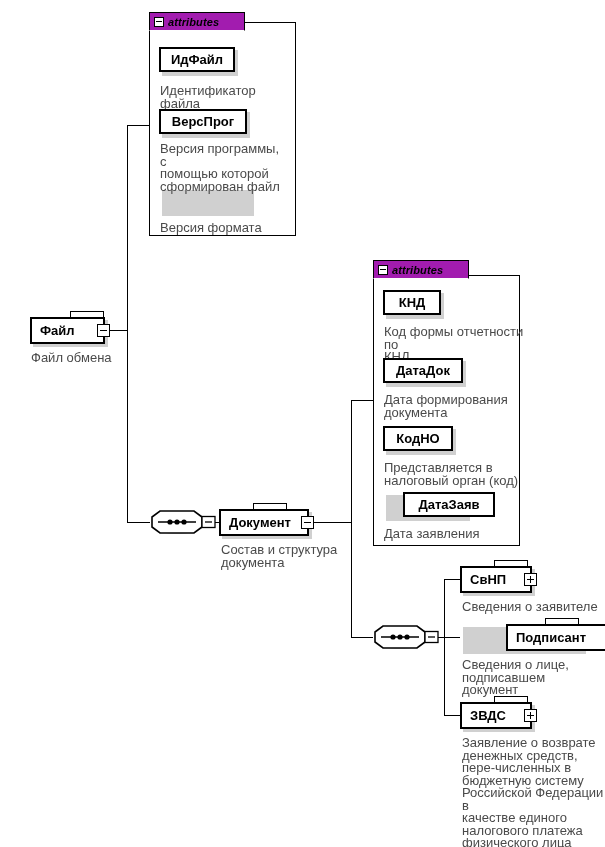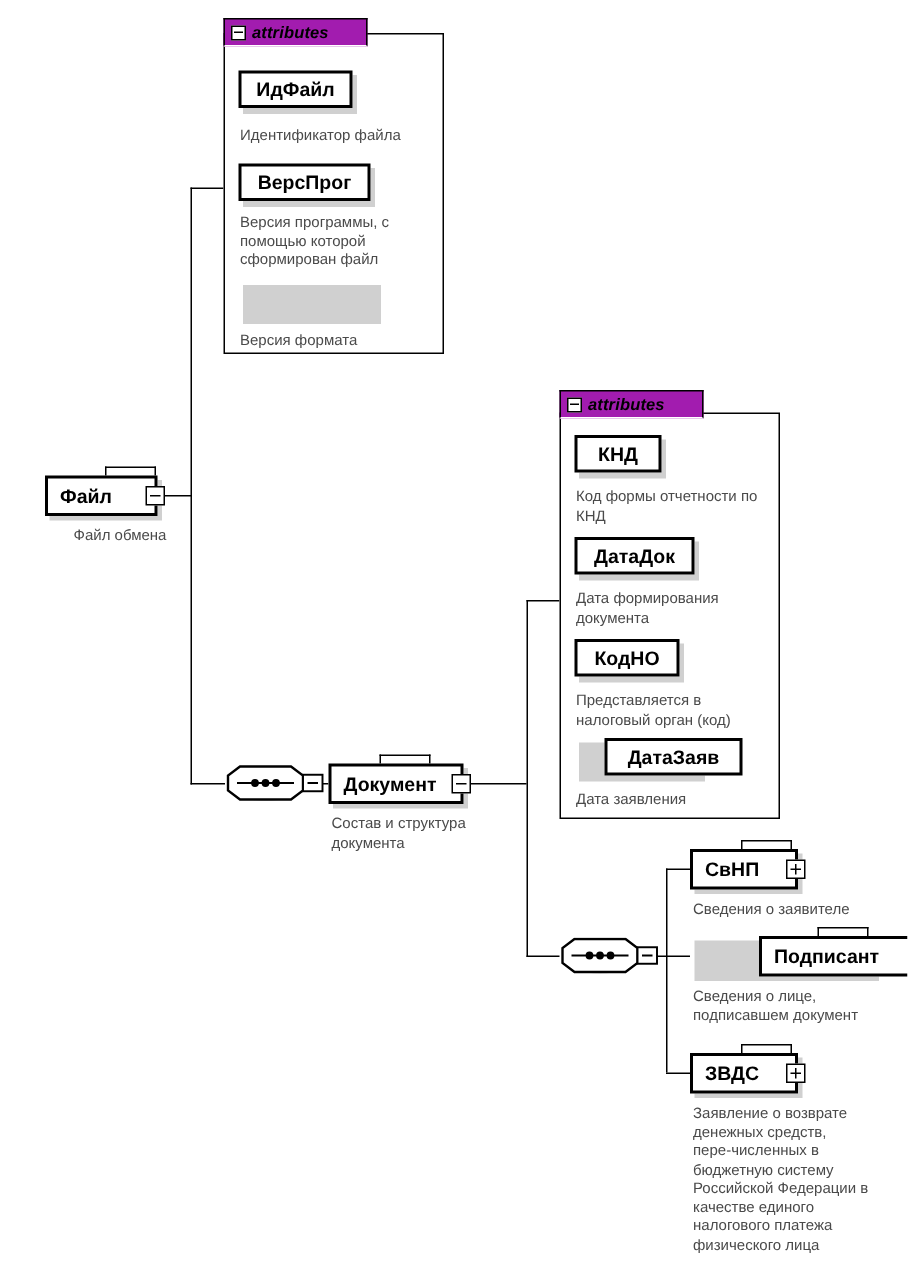--- a/index.html
+++ b/index.html
@@ -154,21 +154,21 @@
     border: 1px solid #000000;
     border-bottom: none;
     background: #ffffff;
     height: 7px;
     z-index: 2;
   }
 
   
   .desc {
     position: absolute;
-    font-size: 10px;
+    font-size: 13px;
     line-height: 12.5px;
     color: #4a4a4a;
     white-space: pre-line;
     z-index: 2;
   }
 
   
   .seq {
     position: absolute;
     width: 46px;
@@ -224,21 +224,21 @@
   <div class="desc" style="left:160px; top:222px; width:130px;">Версия формата</div>
 
   <div class="el-tab" style="left:70px; top:311px; width:34px;"></div>
   <div class="shadow" style="left:33px; top:320px; width:75px; height:27px;"></div>
   <div class="el-node" style="left:30px; top:317px; width:75px;">
     <span class="nm">Файл</span>
     <span class="pmwrap">
       <span class="pm"></span>
     </span>
   </div>
-  <div class="desc" style="left:31px; top:352px; width:120px;margin-left:18px;">Файл обмена</div>
+  <div class="desc" style="left:31px; top:352px; width:120px;">Файл обмена</div>
 
   <div class="seq" style="left:150px; top:510px;">
     <svg width="70" height="26" viewBox="0 0 70 26">
       <ellipse cx="27" cy="16" rx="23" ry="8" fill="#b9b9b9" opacity=".55"></ellipse>
       <path d="M10,1 L44,1 L52,7 L52,17 L44,23 L10,23 L2,17 L2,7 Z" fill="#ffffff" stroke="#000000" stroke-width="1.6"></path>
       <line x1="8" y1="12" x2="46" y2="12" stroke="#000000" stroke-width="1.4"></line>
       <circle cx="20" cy="12" r="2.6" fill="#000000"></circle>
       <circle cx="27" cy="12" r="2.6" fill="#000000"></circle>
       <circle cx="34" cy="12" r="2.6" fill="#000000"></circle>
       <rect x="52" y="6.5" width="13" height="11" fill="#ffffff" stroke="#000000" stroke-width="1.3"></rect>

